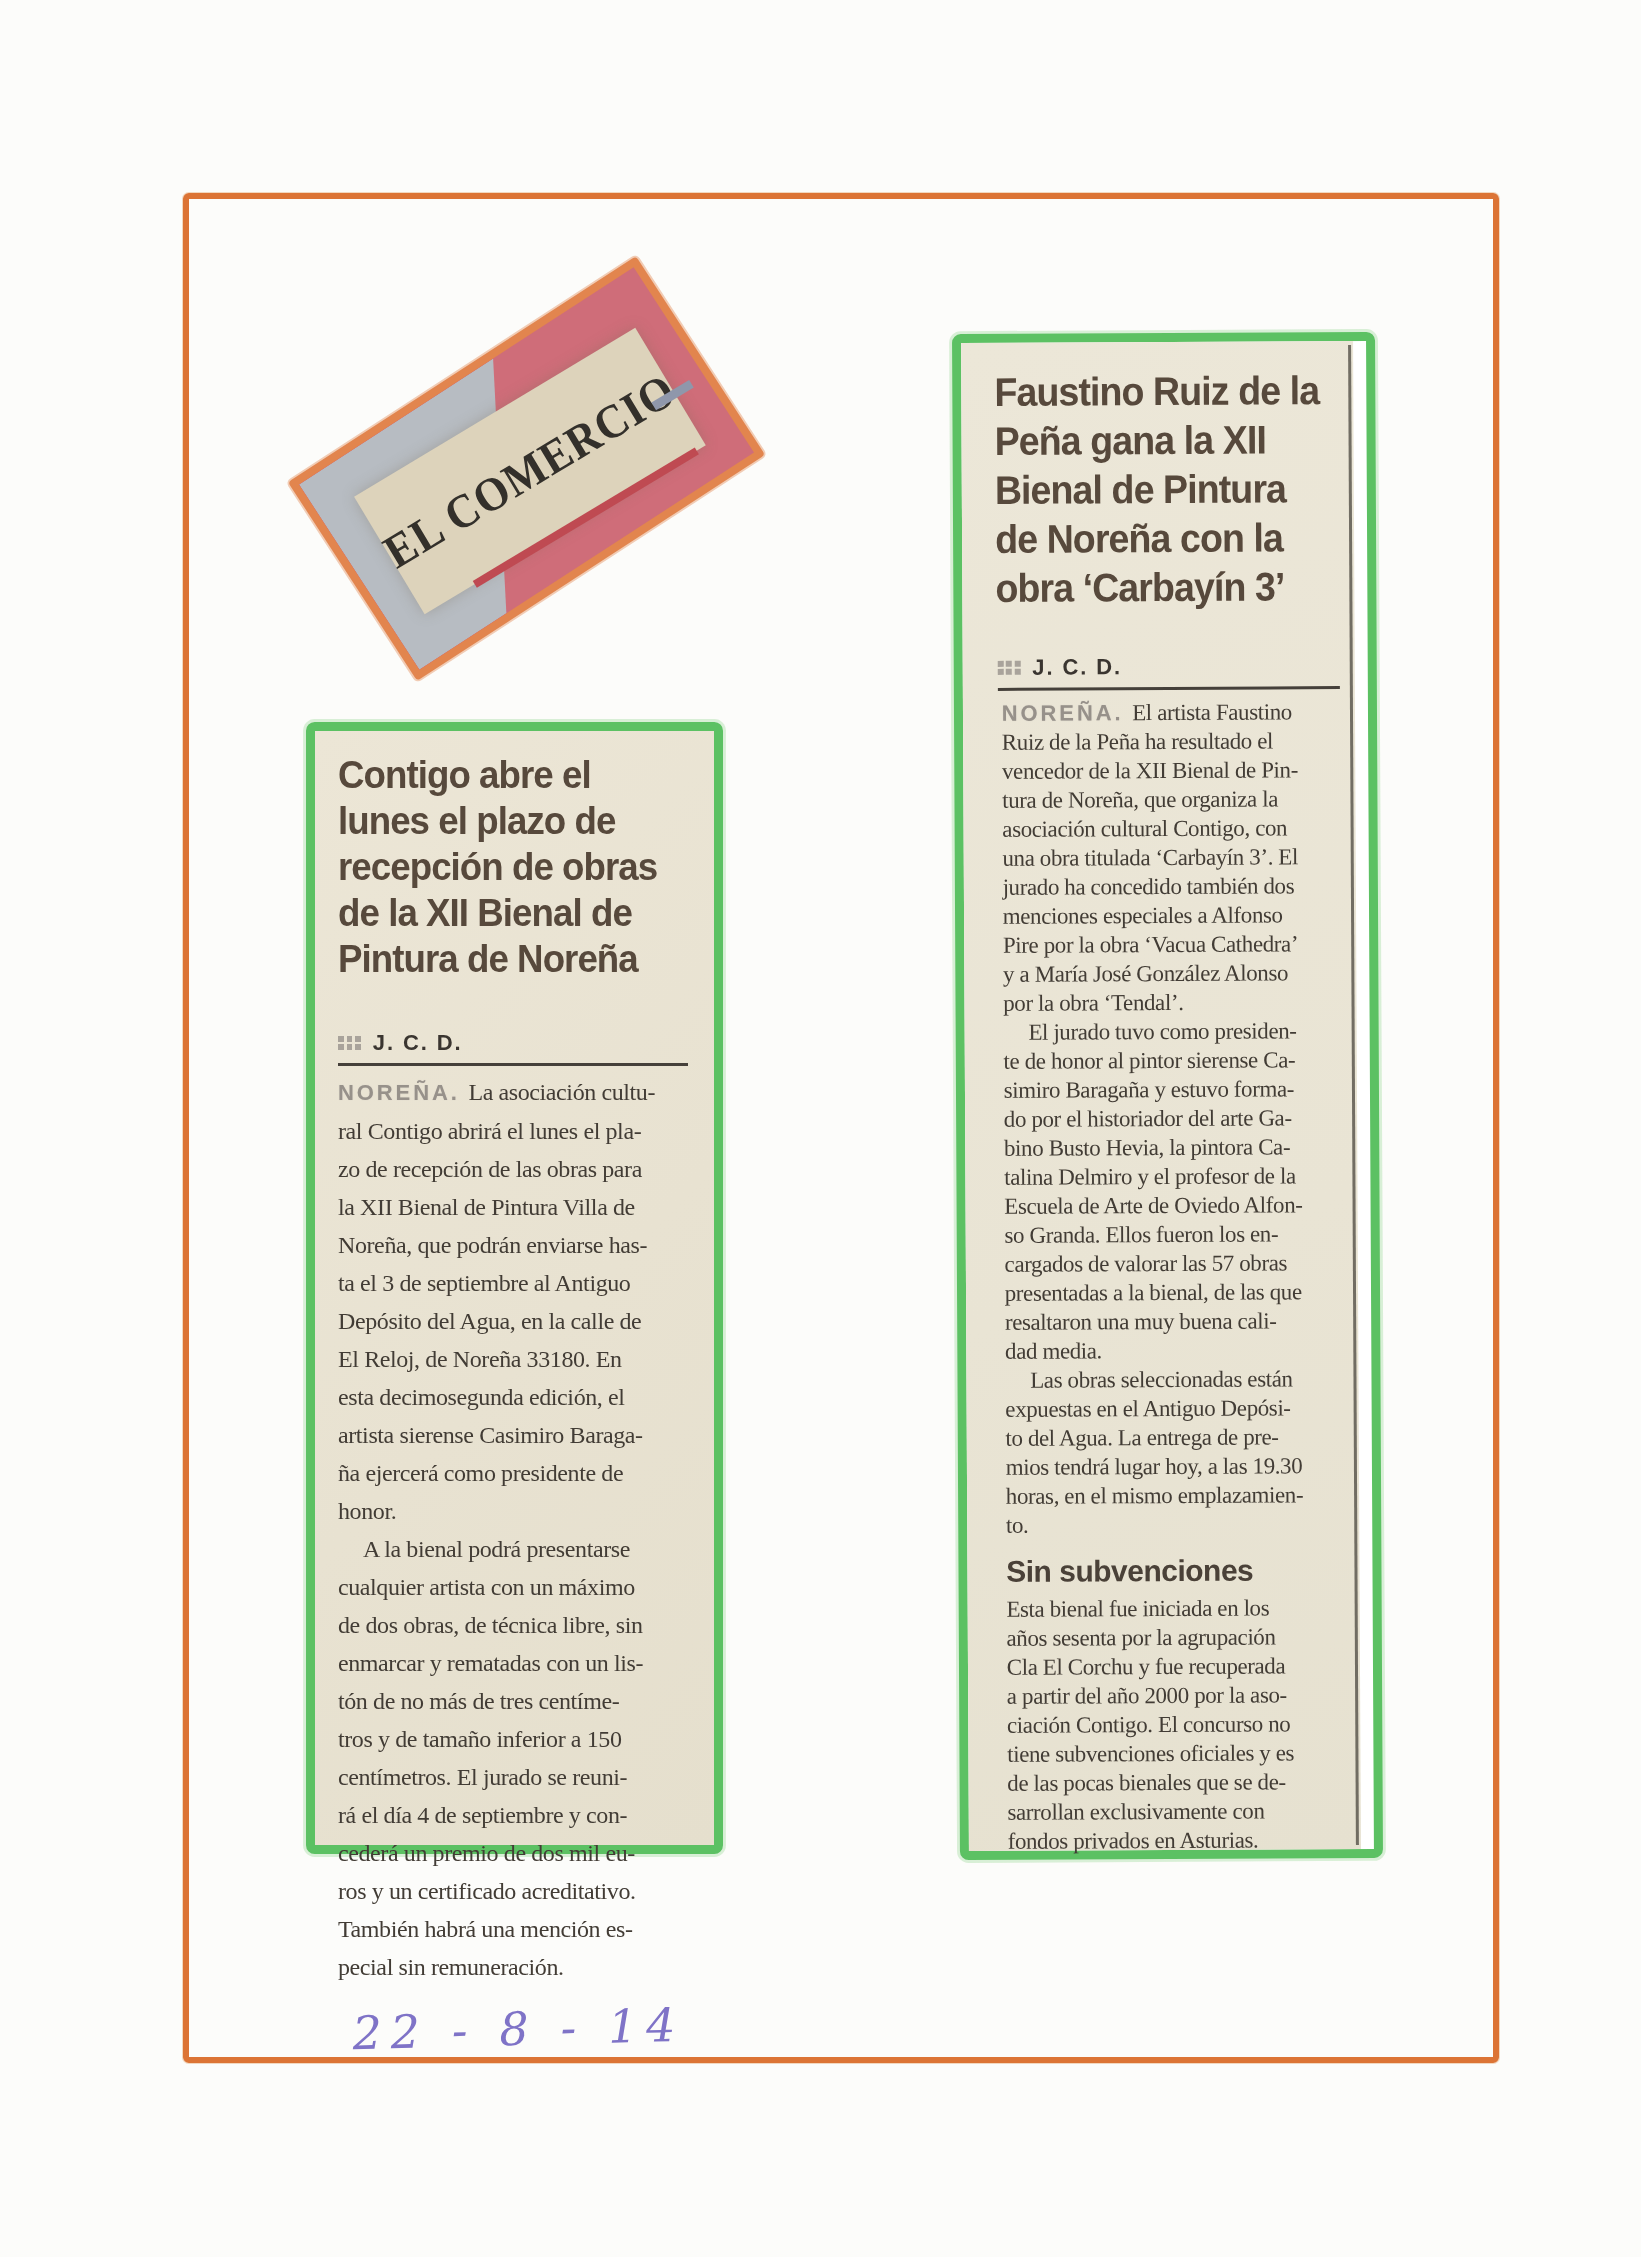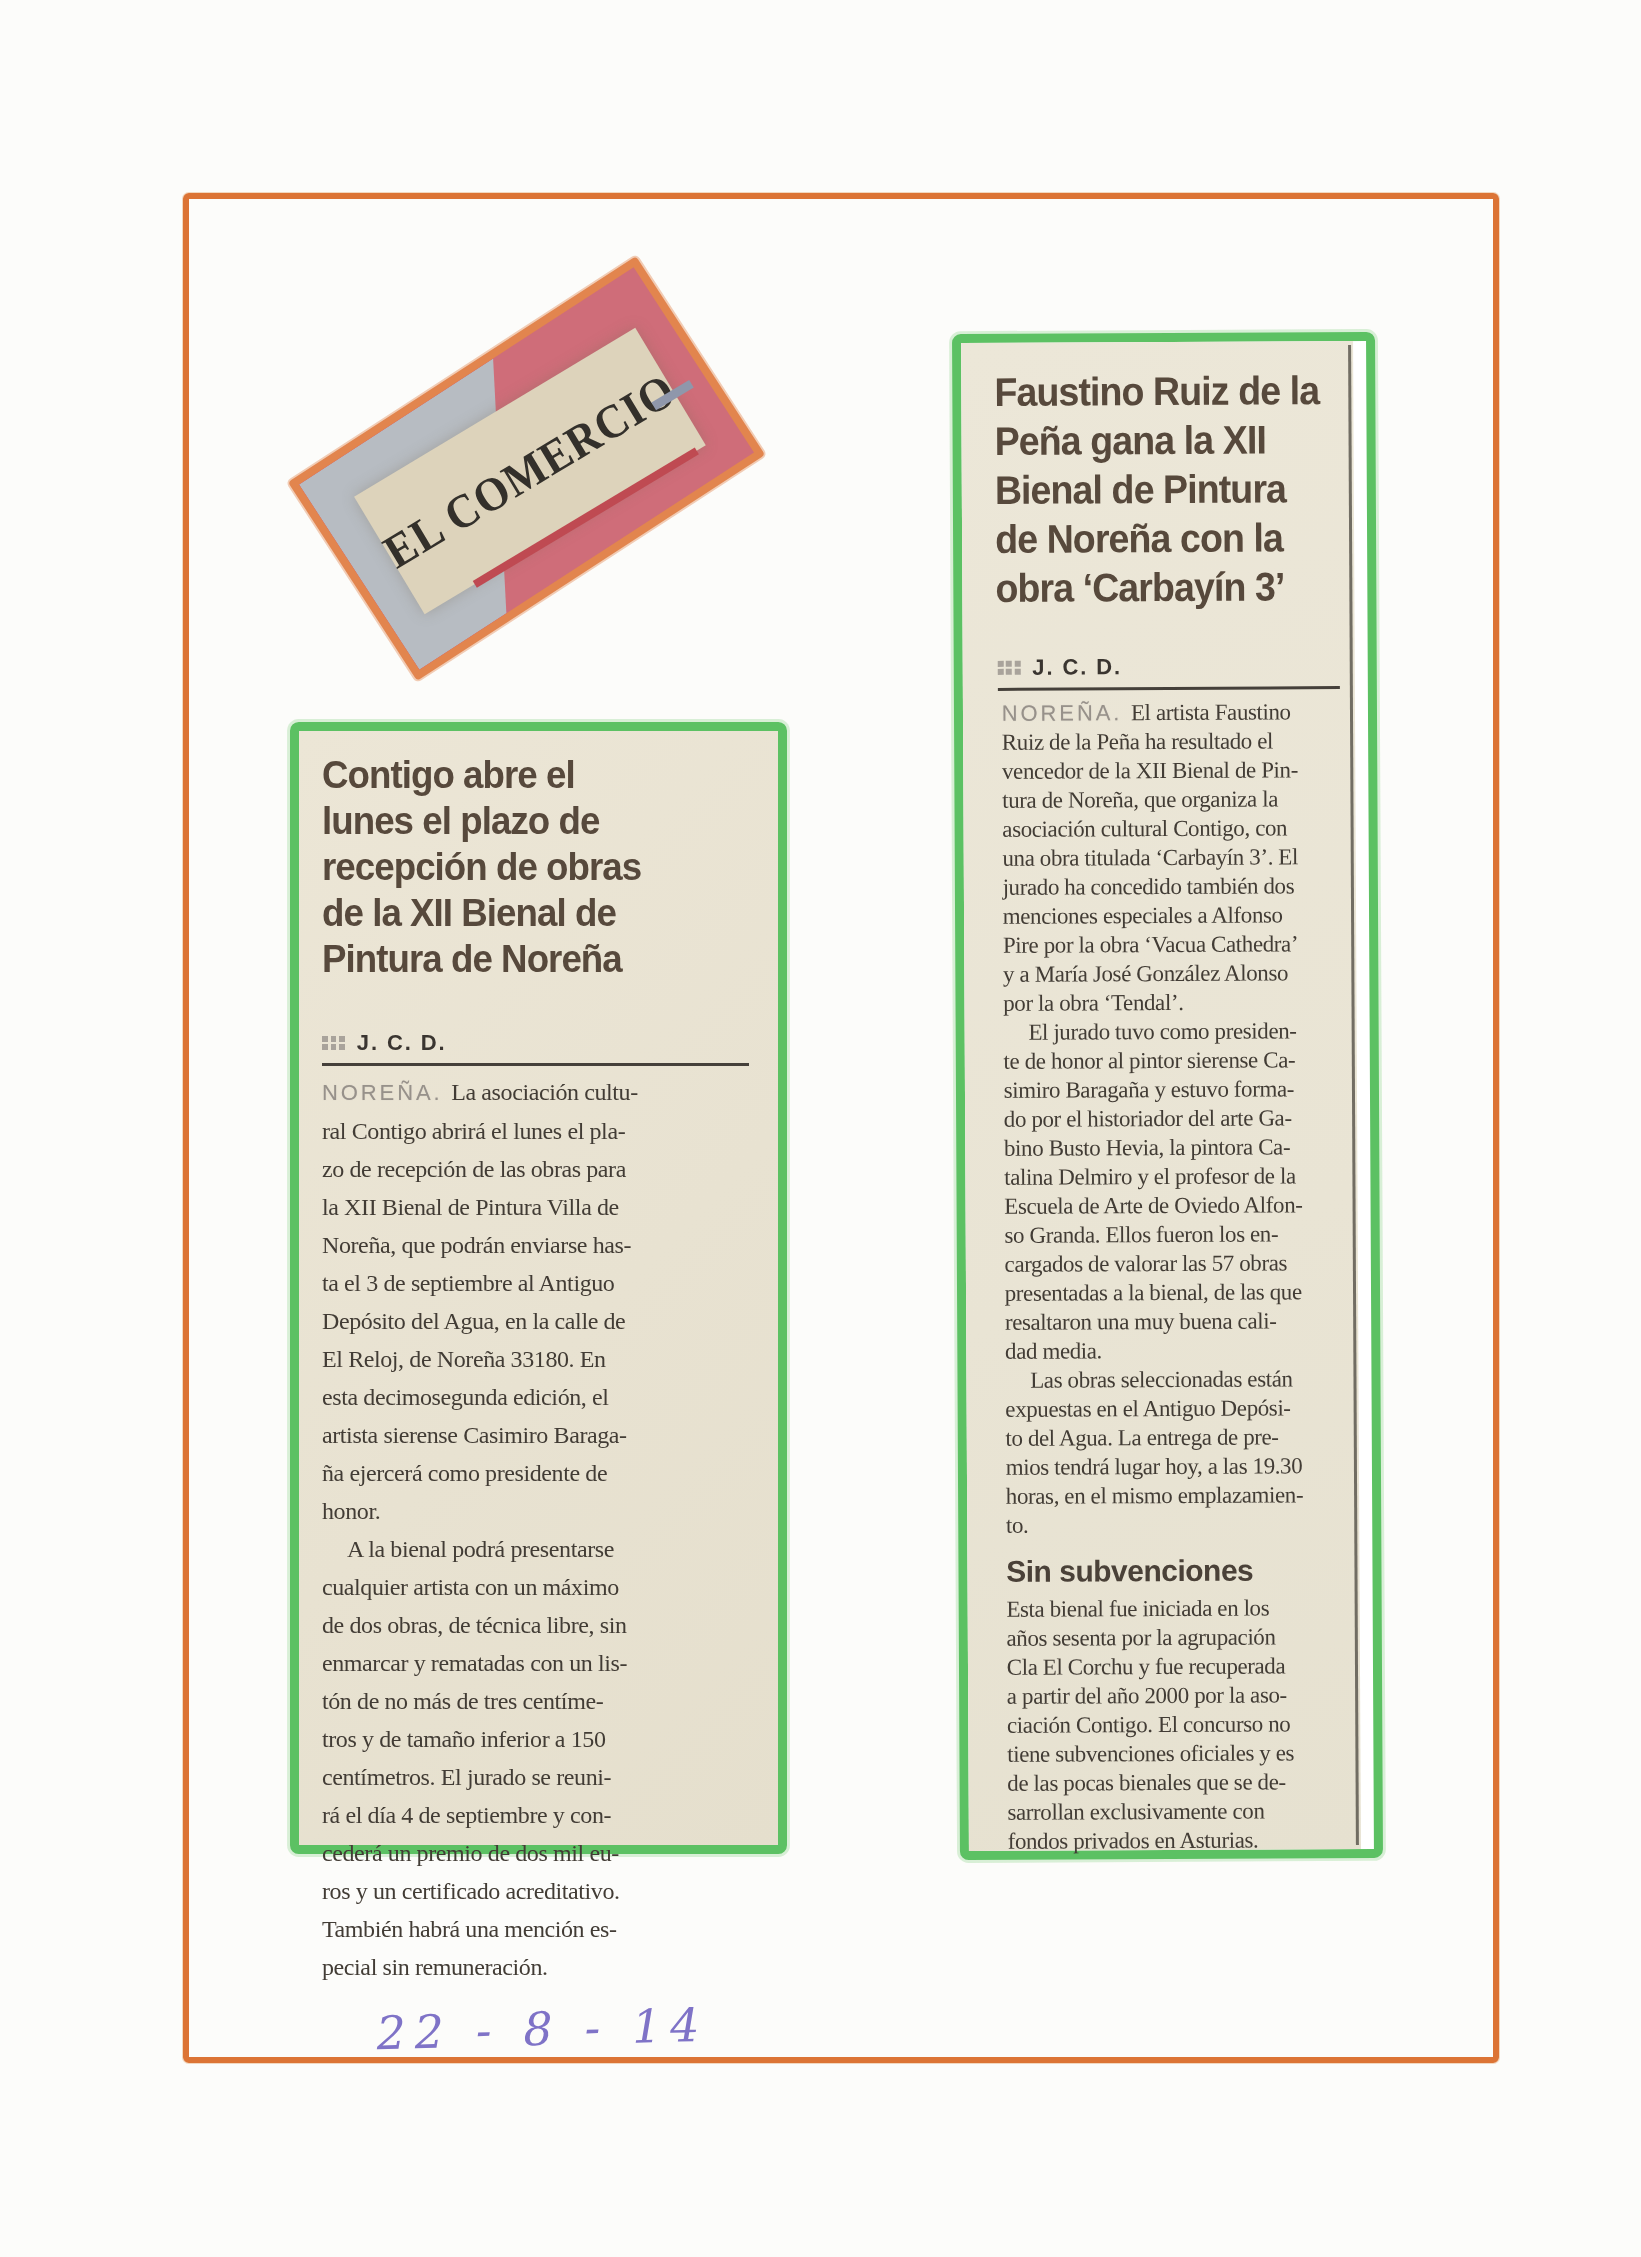--- a/index.html
+++ b/index.html
@@ -46,21 +46,21 @@
     position:absolute;left:340px;top:124px;width:44px;height:8.7px;
     background:#8f97ab;transform:rotate(2deg);
   }
   
   .clip{
     position:absolute;box-sizing:border-box;
     border:9.7px solid #5cc163;border-radius:8.7px;
     box-shadow:0 0 0 2.9px rgba(150,214,145,.35);
     background:#fff;
   }
-  .clip-left{left:290px;top:722px;width:497px;height:1132px;background:#737373;}
+  .clip-left{left:306px;top:722px;width:417px;height:1132px;background:#737373;}
   .clip-right{left:956px;top:333px;width:423px;height:1526px;transform:rotate(-0.3deg);}
   .paper{position:relative;width:100%;height:100%;box-sizing:border-box;}
   .clip-left .paper{
     background:linear-gradient(135deg,#ece6d6 0%,#e8e2d1 55%,#e5dfcd 100%);
     padding:21px 15.4px 0 23px;
   }
   .clip-right .paper{
     width:calc(100% - 13.5px);
     background:linear-gradient(160deg,#ece7d8 0%,#e9e4d4 60%,#e6e1d0 100%);
     padding:25px 9.7px 0 29px;
@@ -91,21 +91,21 @@
   .body-par{
     margin:0;white-space:pre-line;
     color:#423c35;
   }
   .clip-left  .body-par{font-size:24px;line-height:38px;letter-spacing:-0.4px;}
   .clip-right .body-par{font-size:23px;line-height:29px;letter-spacing:-0.4px;margin-left:9.7px;}
   .clip-left  .body-start{margin-top:7.7px;}
   .clip-right .body-start{margin-top:8.7px;}
   .indent{text-indent:25px;}
   .kicker{
-    font-family:"Liberation Sans", sans-serif;font-weight:normal;
+    font-family:"Liberation Sans", sans-serif;font-weight:bold;
     font-size:22px;color:#97918a;letter-spacing:2.9px;margin-right:8.7px;
     text-shadow:0 0 1px rgba(200,195,188,.8);
   }
   .subhead{
     font-family:"Liberation Sans", sans-serif;font-weight:bold;
     font-size:30px;color:#4a4138;margin:14.5px 0 5.8px 9.7px;letter-spacing:-0.5px;
   }
   .handwritten-date{
     margin-top:15.4px;text-align:center;
     font-family:"DejaVu Serif", serif;font-style:italic;

